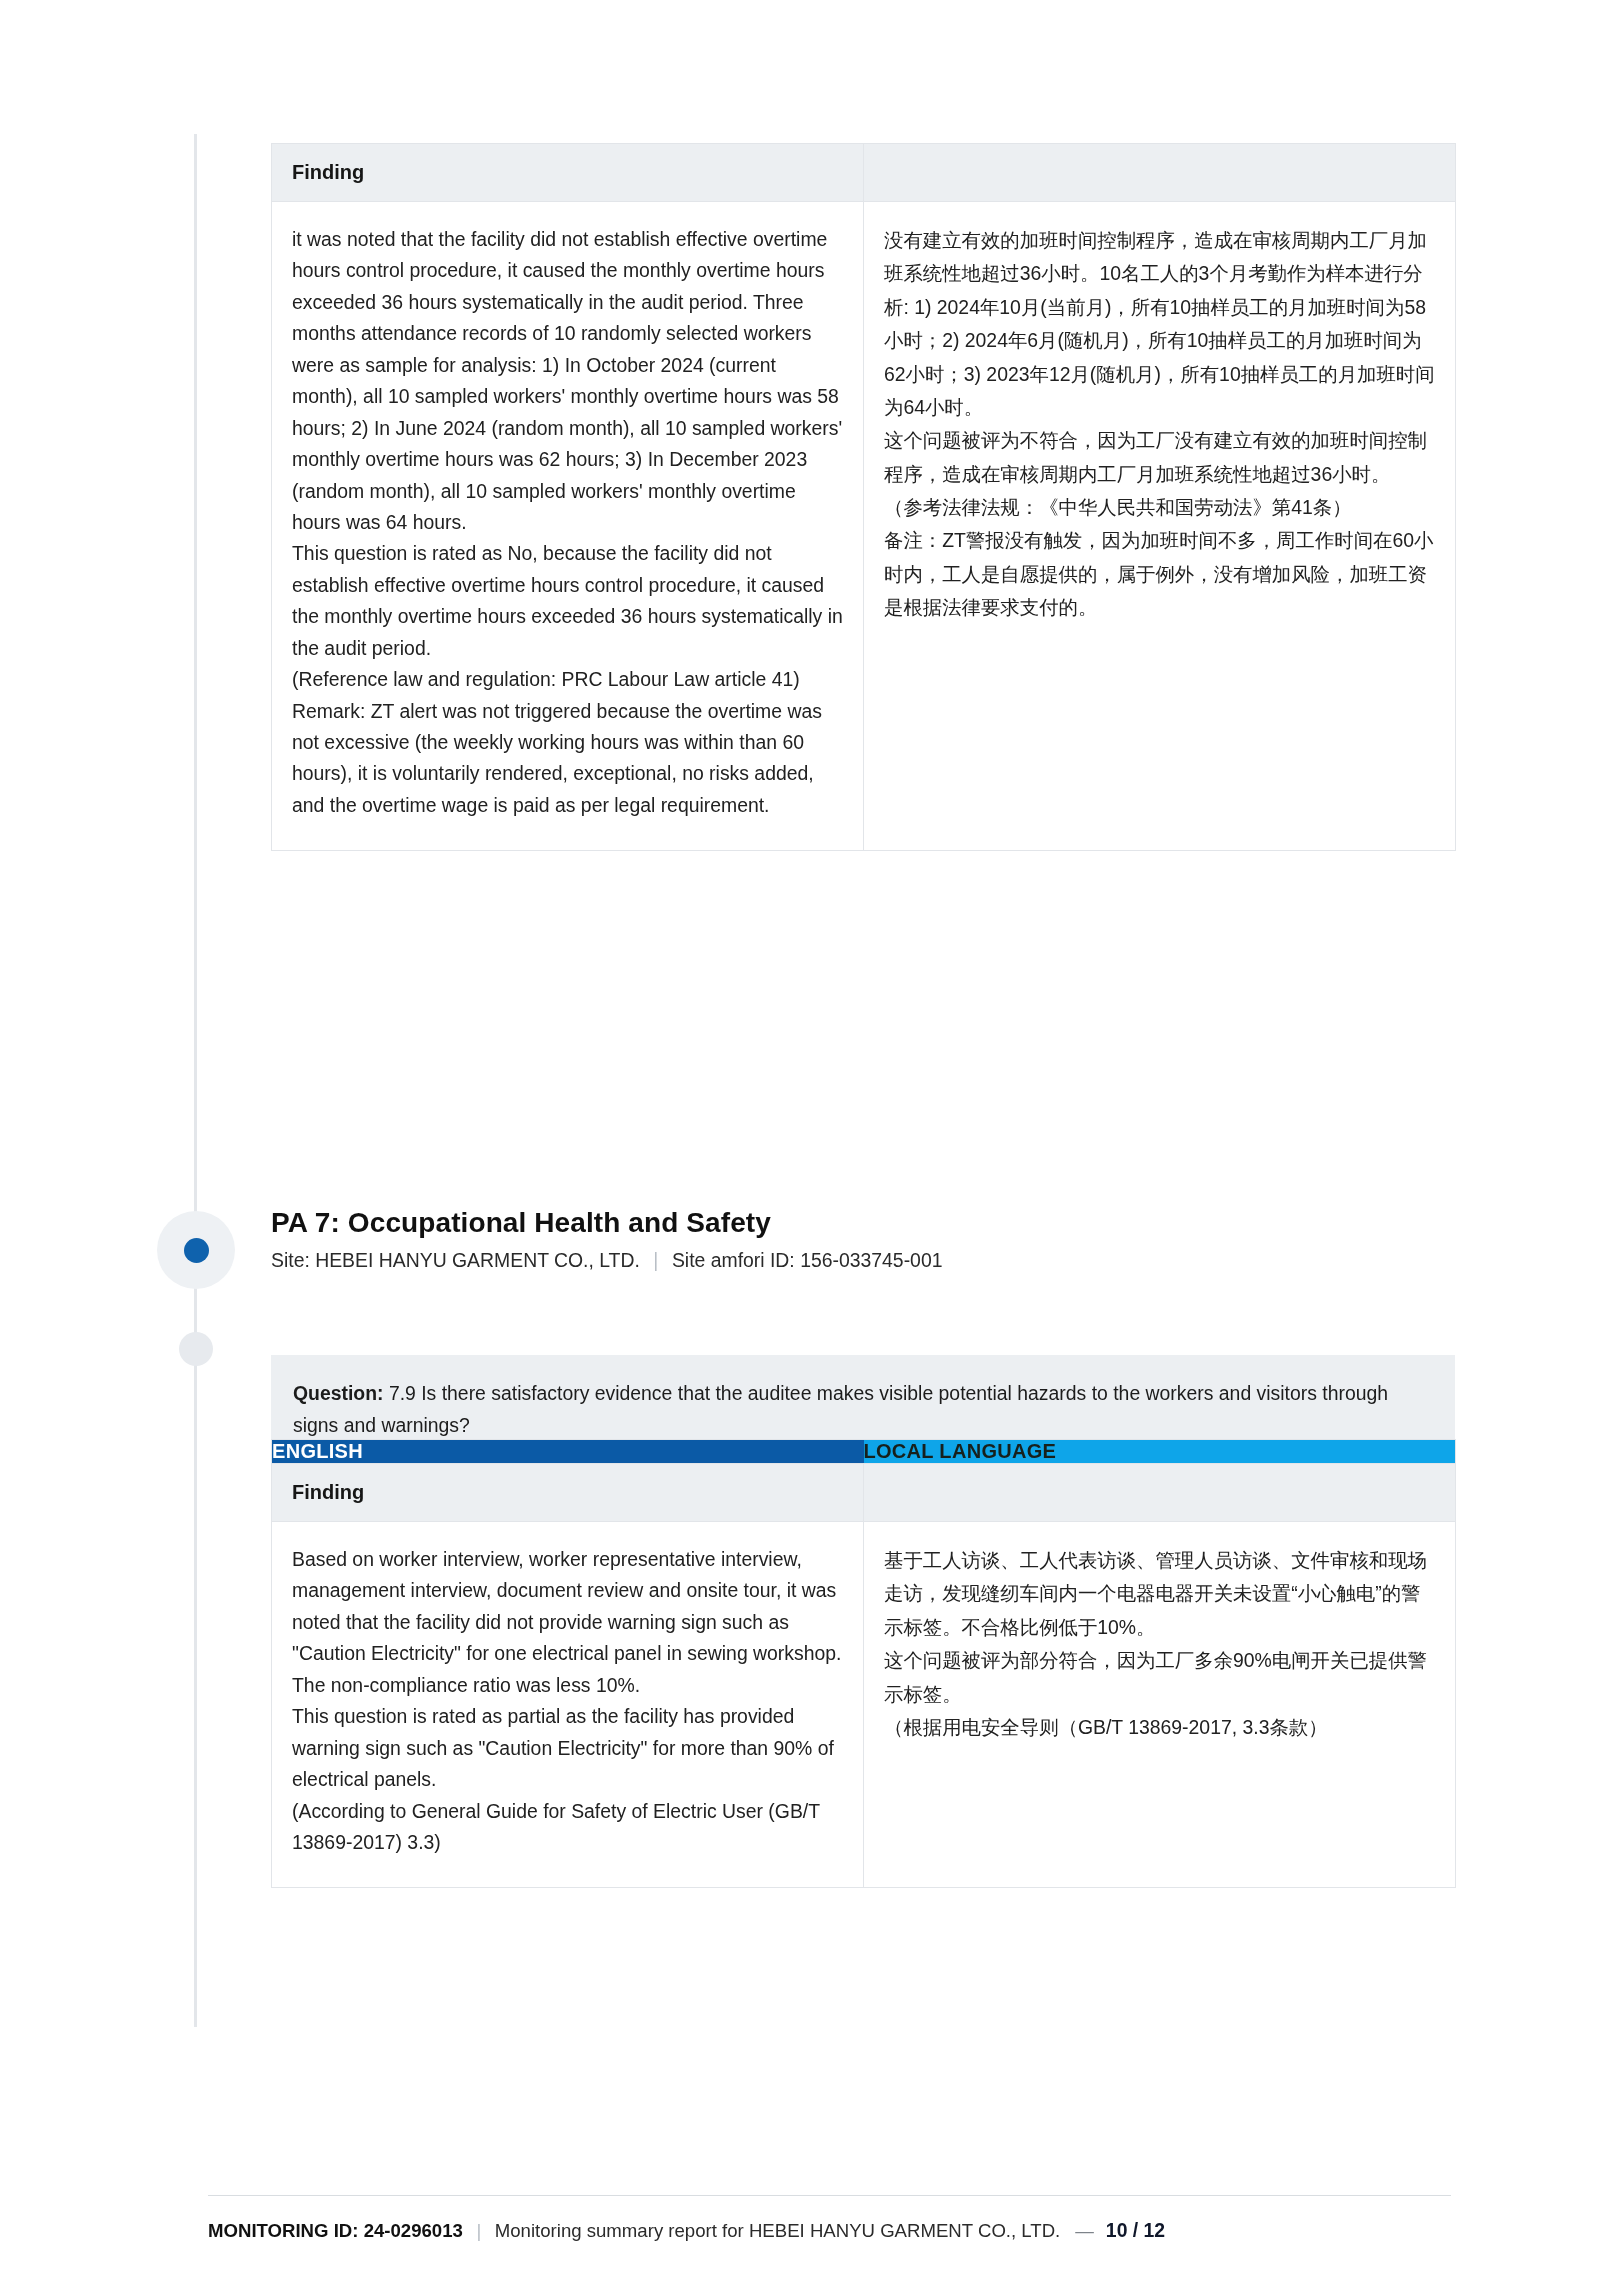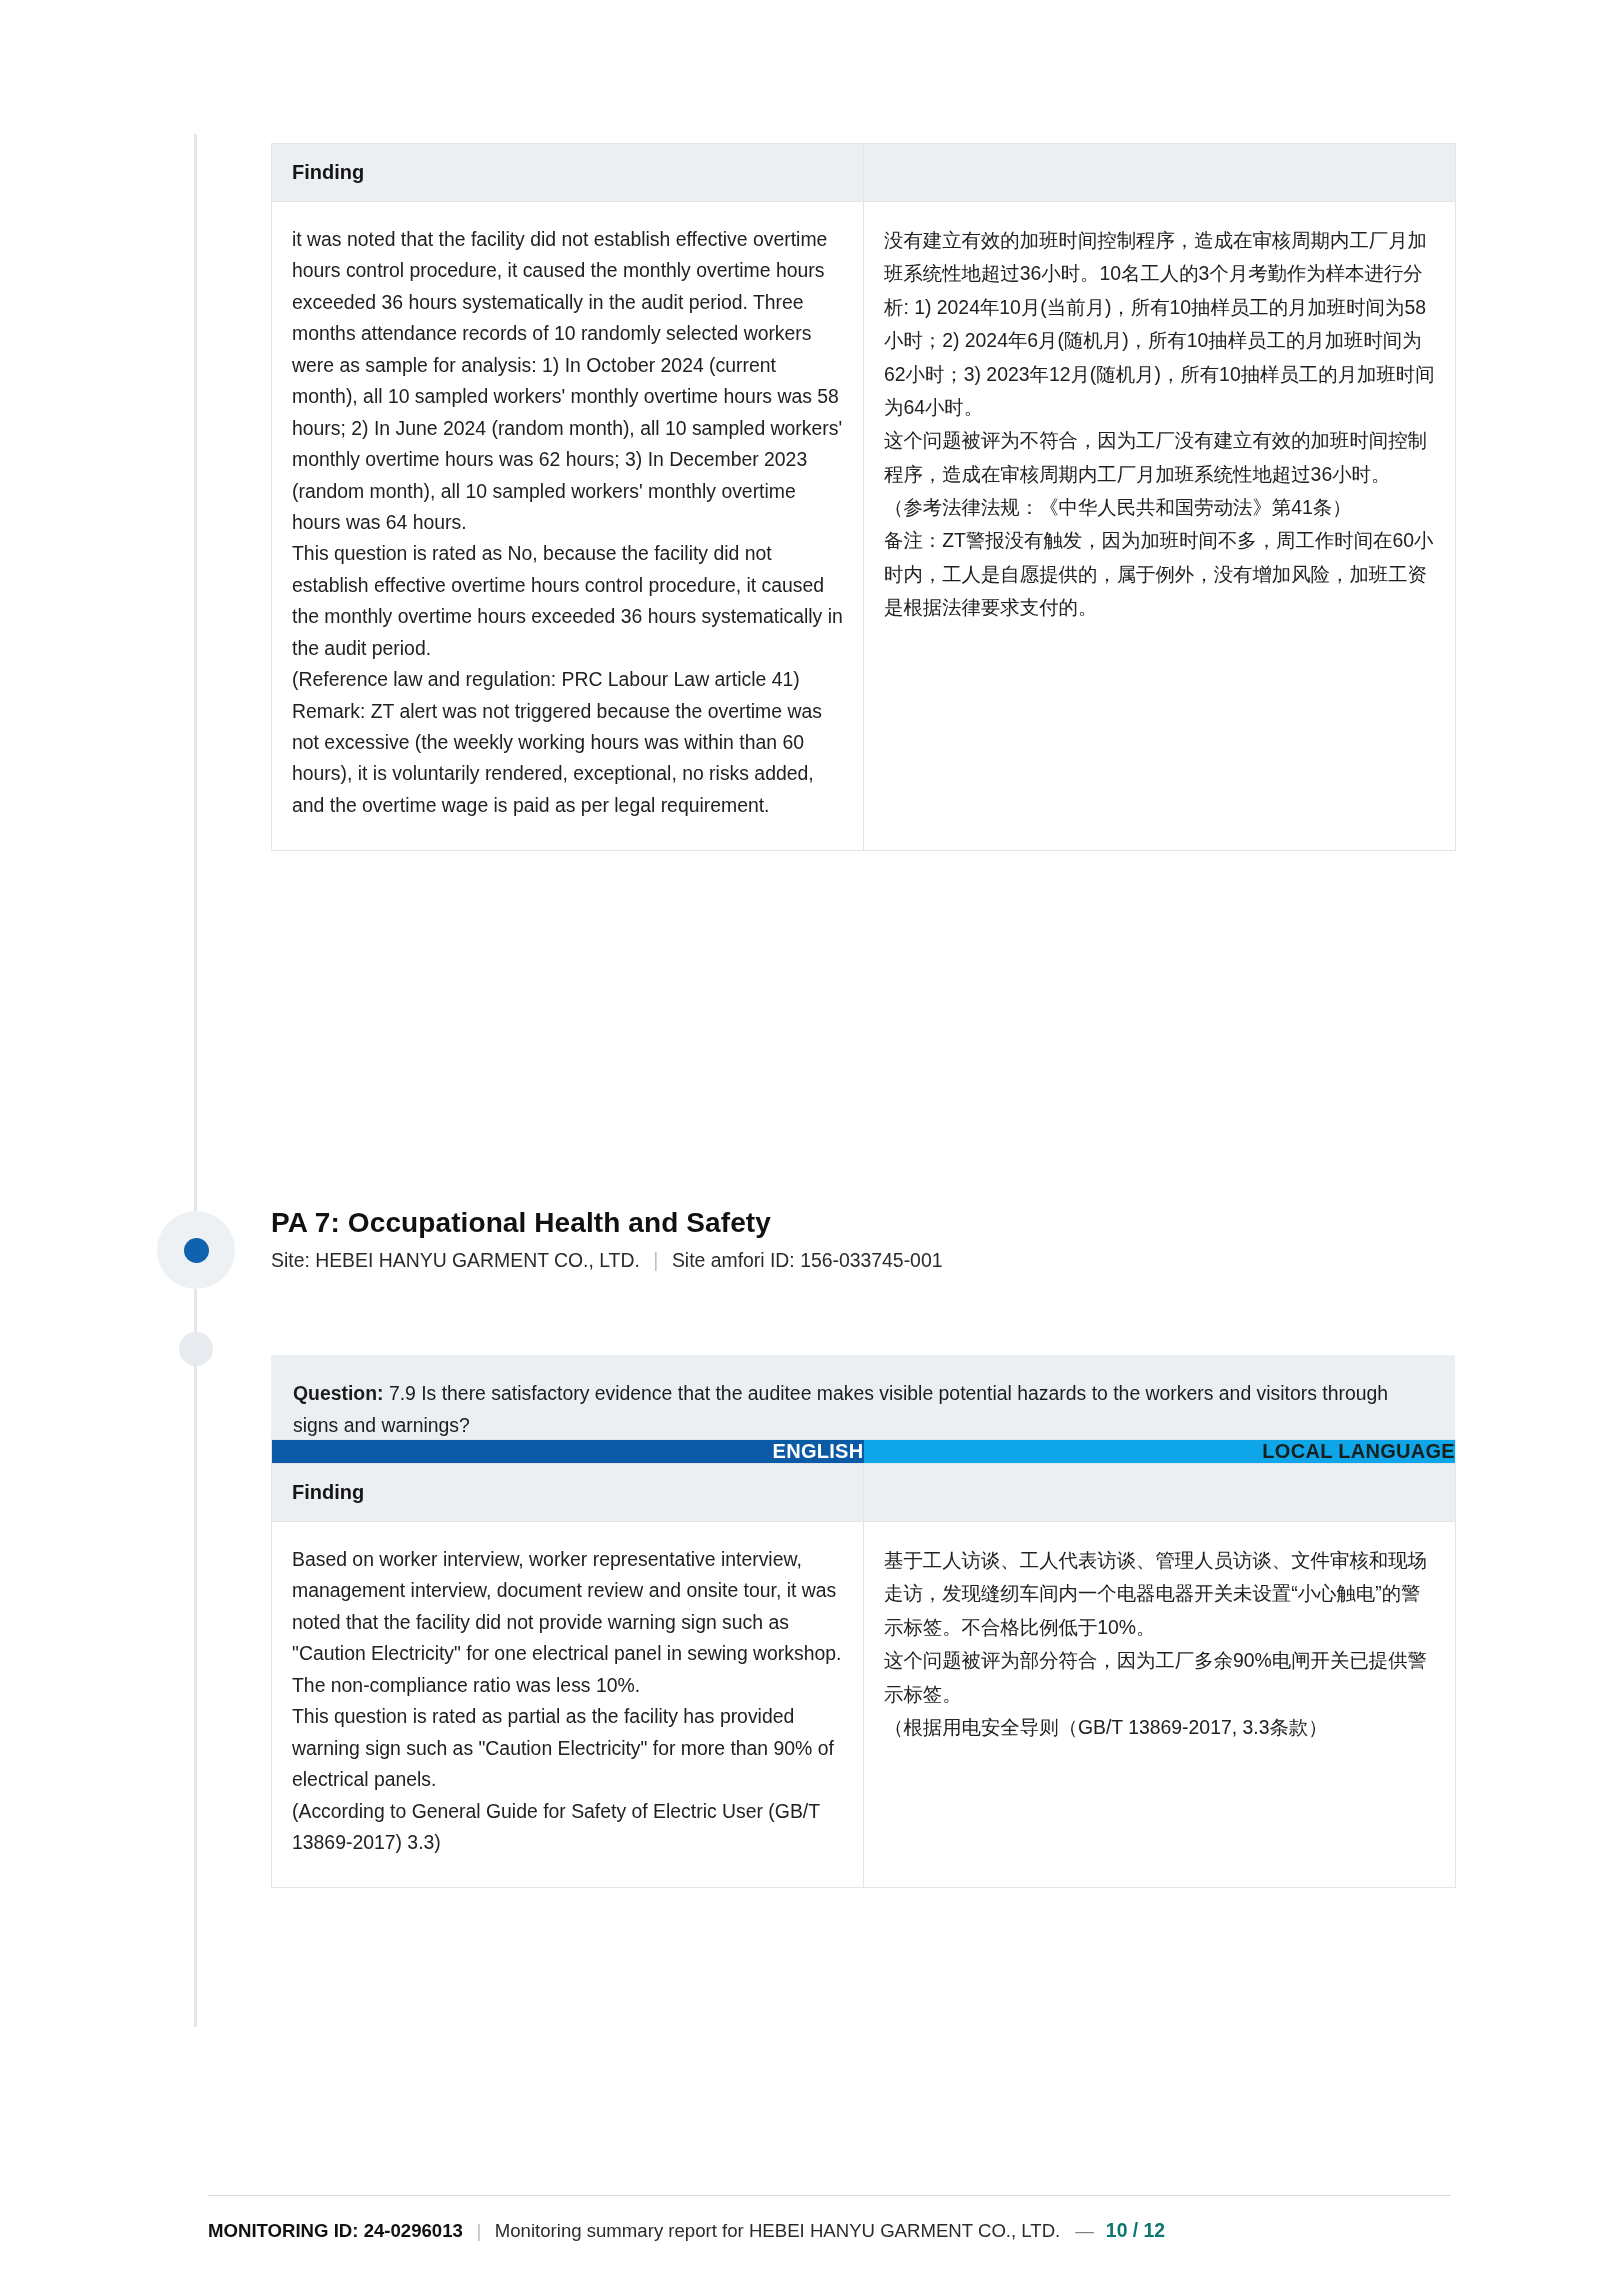--- a/index.html
+++ b/index.html
@@ -87,21 +87,21 @@
 
   .hdr-row th {
     padding: 0;
     border: none;
   }
   .hdr-en, .hdr-loc {
     padding: 15px 20px;
     font-size: 20px;
     font-weight: bold;
     letter-spacing: 0.3px;
-    text-align: right;
+    text-align: left;
   }
   .hdr-en  { background: #0b5aa6; color: #ffffff; }
   .hdr-loc { background: #0ea5e9; color: #17201c; }
 
   .finding-row td {
     background: #eceff2;
     padding: 17px 20px;
     font-size: 20px;
     font-weight: bold;
     color: #161616;
@@ -189,21 +189,21 @@
     margin: 0 13.5px;
     color: #b9bfc6;
   }
   .footer .dash {
     display: inline-block;
     margin: 0 12px 0 15px;
     color: #7d838a;
   }
   .footer .pageno {
     font-weight: bold;
-    color: #0f766e;
+    color: #0f172a;
     font-size: 19.4px;
   }
 </style>
 </head>
 <body>
 
 <div class="page">
 
   <div class="timeline">
     <div class="rail-seg rail-a"></div>

